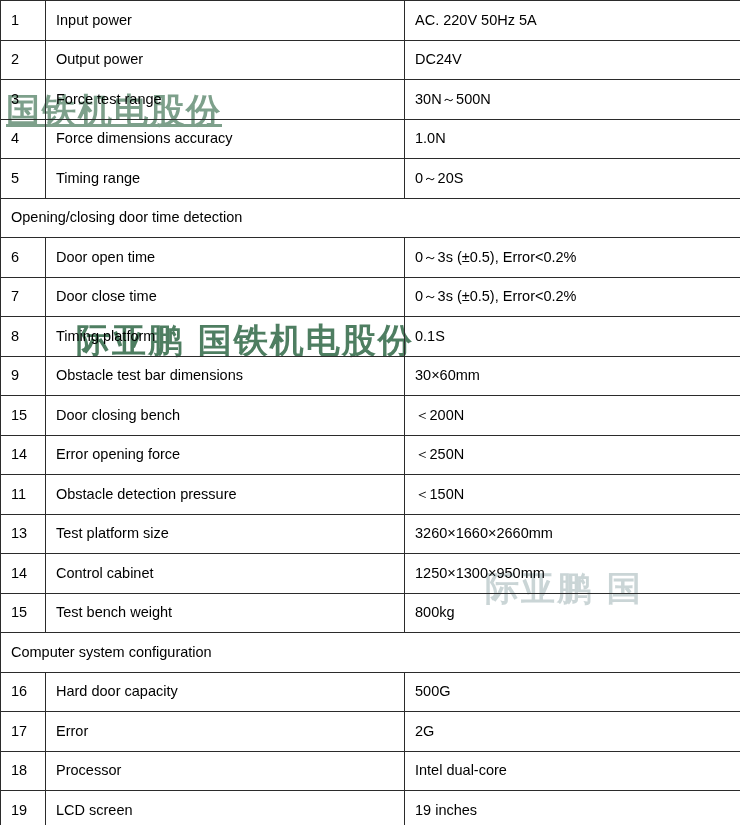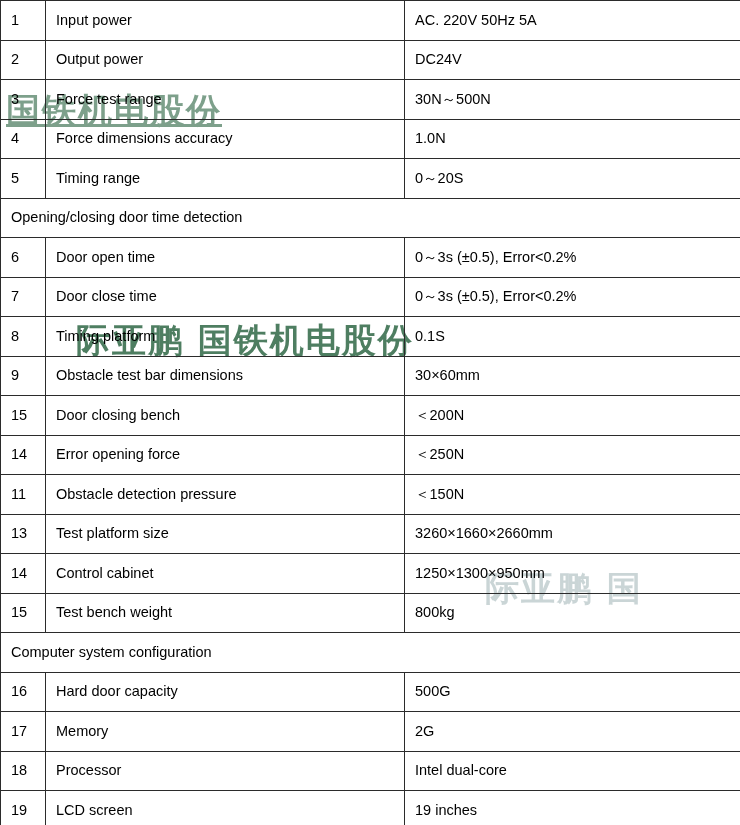--- a/index.html
+++ b/index.html
@@ -180,21 +180,21 @@
       <tr>
         <td class="section" colspan="3">Computer system configuration</td>
       </tr>
       <tr>
         <td class="col-num">16</td>
         <td class="col-item">Hard door capacity</td>
         <td class="col-val">500G</td>
       </tr>
       <tr>
         <td class="col-num">17</td>
-        <td class="col-item">Memory</td>
+        <td class="col-item">Error</td>
         <td class="col-val">2G</td>
       </tr>
       <tr>
         <td class="col-num">18</td>
         <td class="col-item">Processor</td>
         <td class="col-val">Intel dual-core</td>
       </tr>
       <tr>
         <td class="col-num">19</td>
         <td class="col-item">LCD screen</td>

